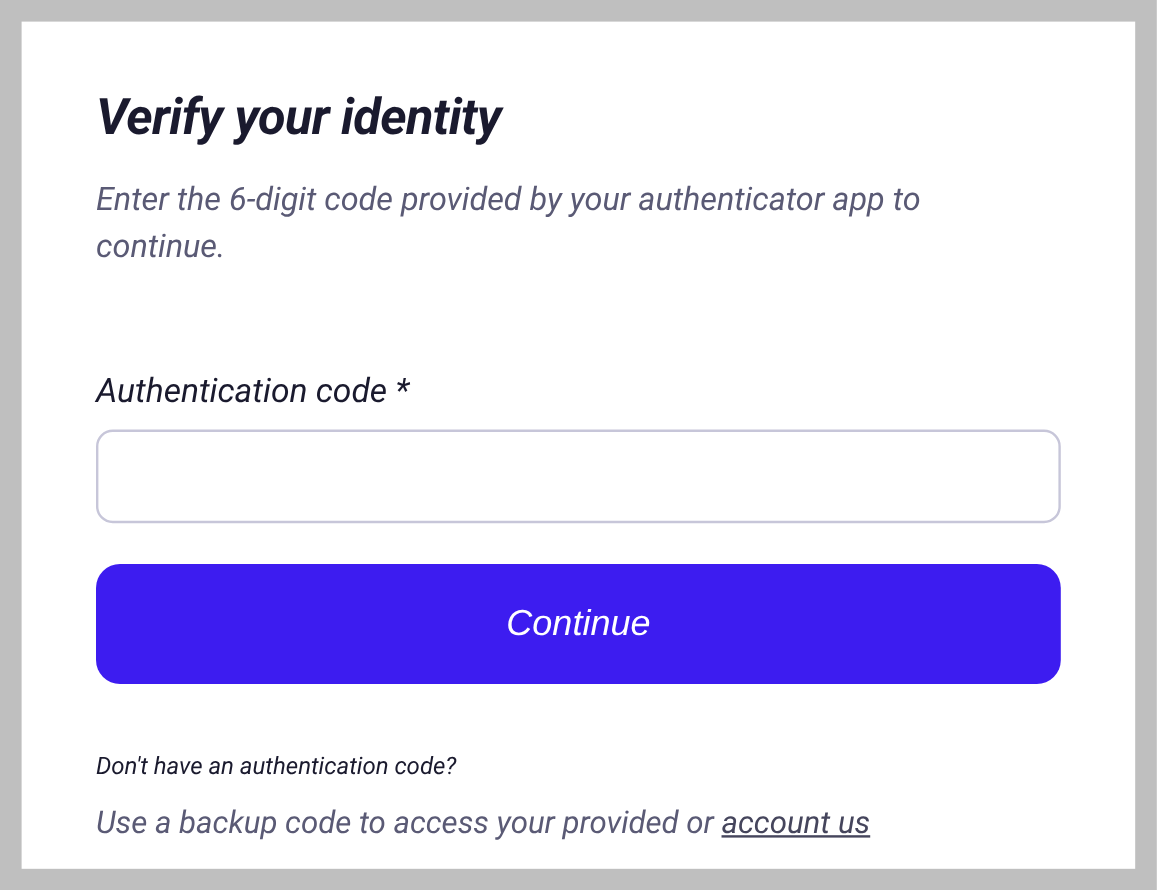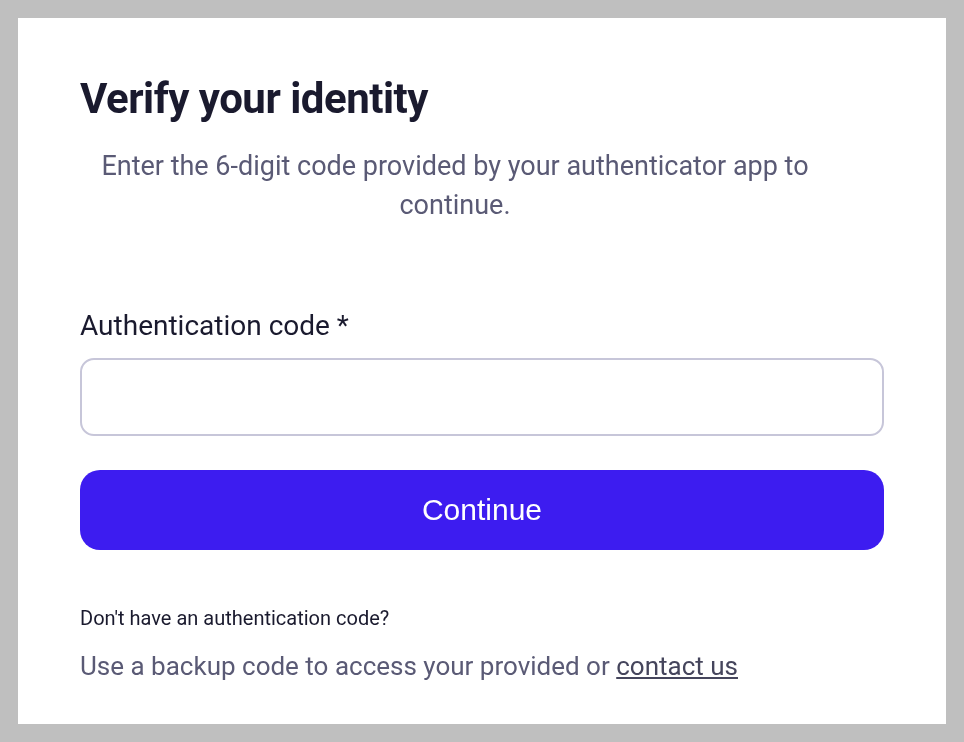--- a/index.html
+++ b/index.html
@@ -1,18 +1,19 @@
 <!DOCTYPE html>
 <html><head>
   <meta charset="utf-8">
   <style>
     * {
       box-sizing: border-box;
       margin: 0;
       padding: 0;
+      font-style: italic;
     }
     body {
       font-family: -apple-system, BlinkMacSystemFont, "Segoe UI", Roboto, Helvetica, Arial, sans-serif;
       background: #bfbfbf;
       width: 964px;
       height: 742px;
       padding: 18px;
     }
     .card {
       background: #ffffff;
@@ -27,42 +28,41 @@
       color: #1a1a2e;
       letter-spacing: -0.5px;
       margin-bottom: 24px;
     }
     .subtitle {
       font-size: 27px;
       line-height: 1.45;
       color: #5a5a75;
       margin-bottom: 84px;
       max-width: 750px;
-      text-align: center;
     }
     .field-label {
       font-size: 28px;
       color: #1a1a2e;
       margin-bottom: 16px;
       display: block;
     }
     .code-input {
       width: 100%;
       height: 78px;
       border: 2px solid #c7c6d9;
       border-radius: 14px;
       font-size: 26px;
       padding: 0 20px;
       background: #ffffff;
       outline: none;
       margin-bottom: 34px;
     }
     .continue-btn {
       width: 100%;
-      height: 80px;
+      height: 100px;
       background: #3d1cf0;
       color: #ffffff;
       border: none;
       border-radius: 20px;
       font-size: 30px;
       font-weight: 500;
       cursor: pointer;
       margin-bottom: 56px;
     }
     .help-heading {
@@ -88,15 +88,15 @@
   <h1 class="title">Verify your identity</h1>
   <p class="subtitle">Enter the 6-digit code provided by your authenticator app to continue.</p>
 
   <label class="field-label">Authentication code *</label>
   <input type="text" class="code-input" value="" style="">
 
   <button class="continue-btn">Continue</button>
 
   <p class="help-heading">Don't have an authentication code?</p>
   <p class="help-text">
-    <span>Use a backup code to access your provided or </span><a class="help-link">contact us</a>
+    <span>Use a backup code to access your provided or </span><a class="help-link">account us</a>
   </p>
 </div>
 
 </body></html>

